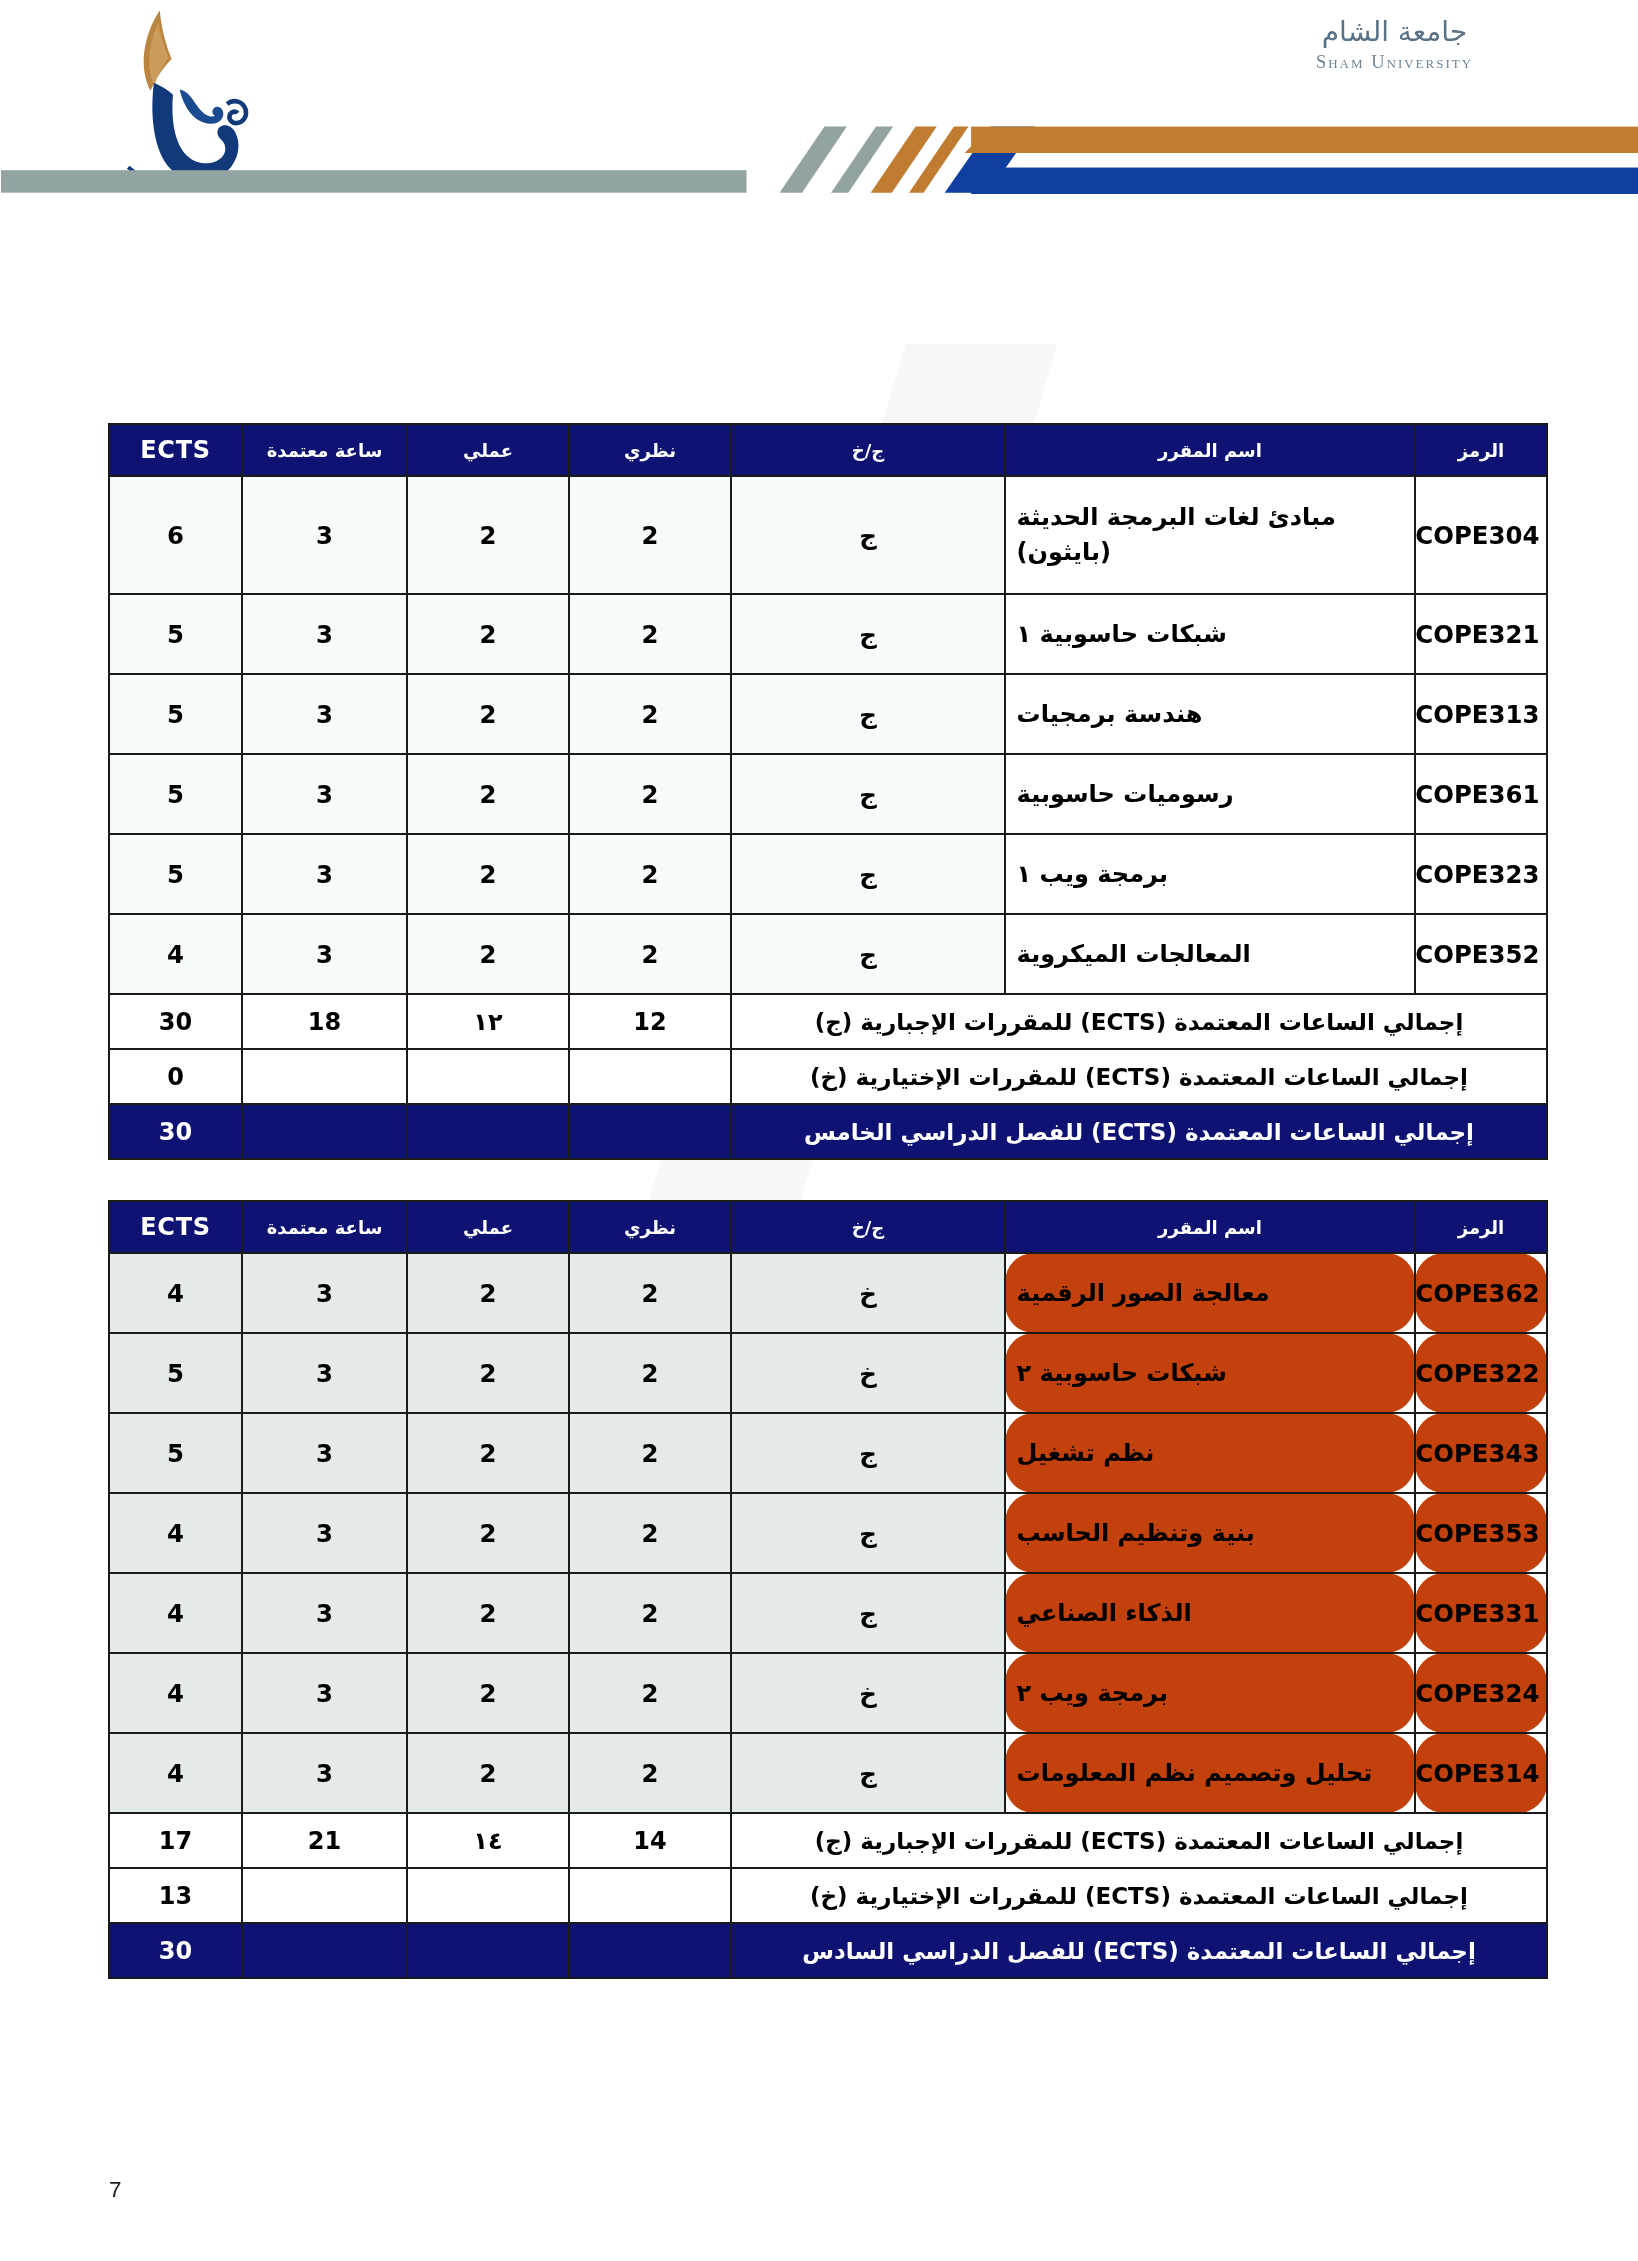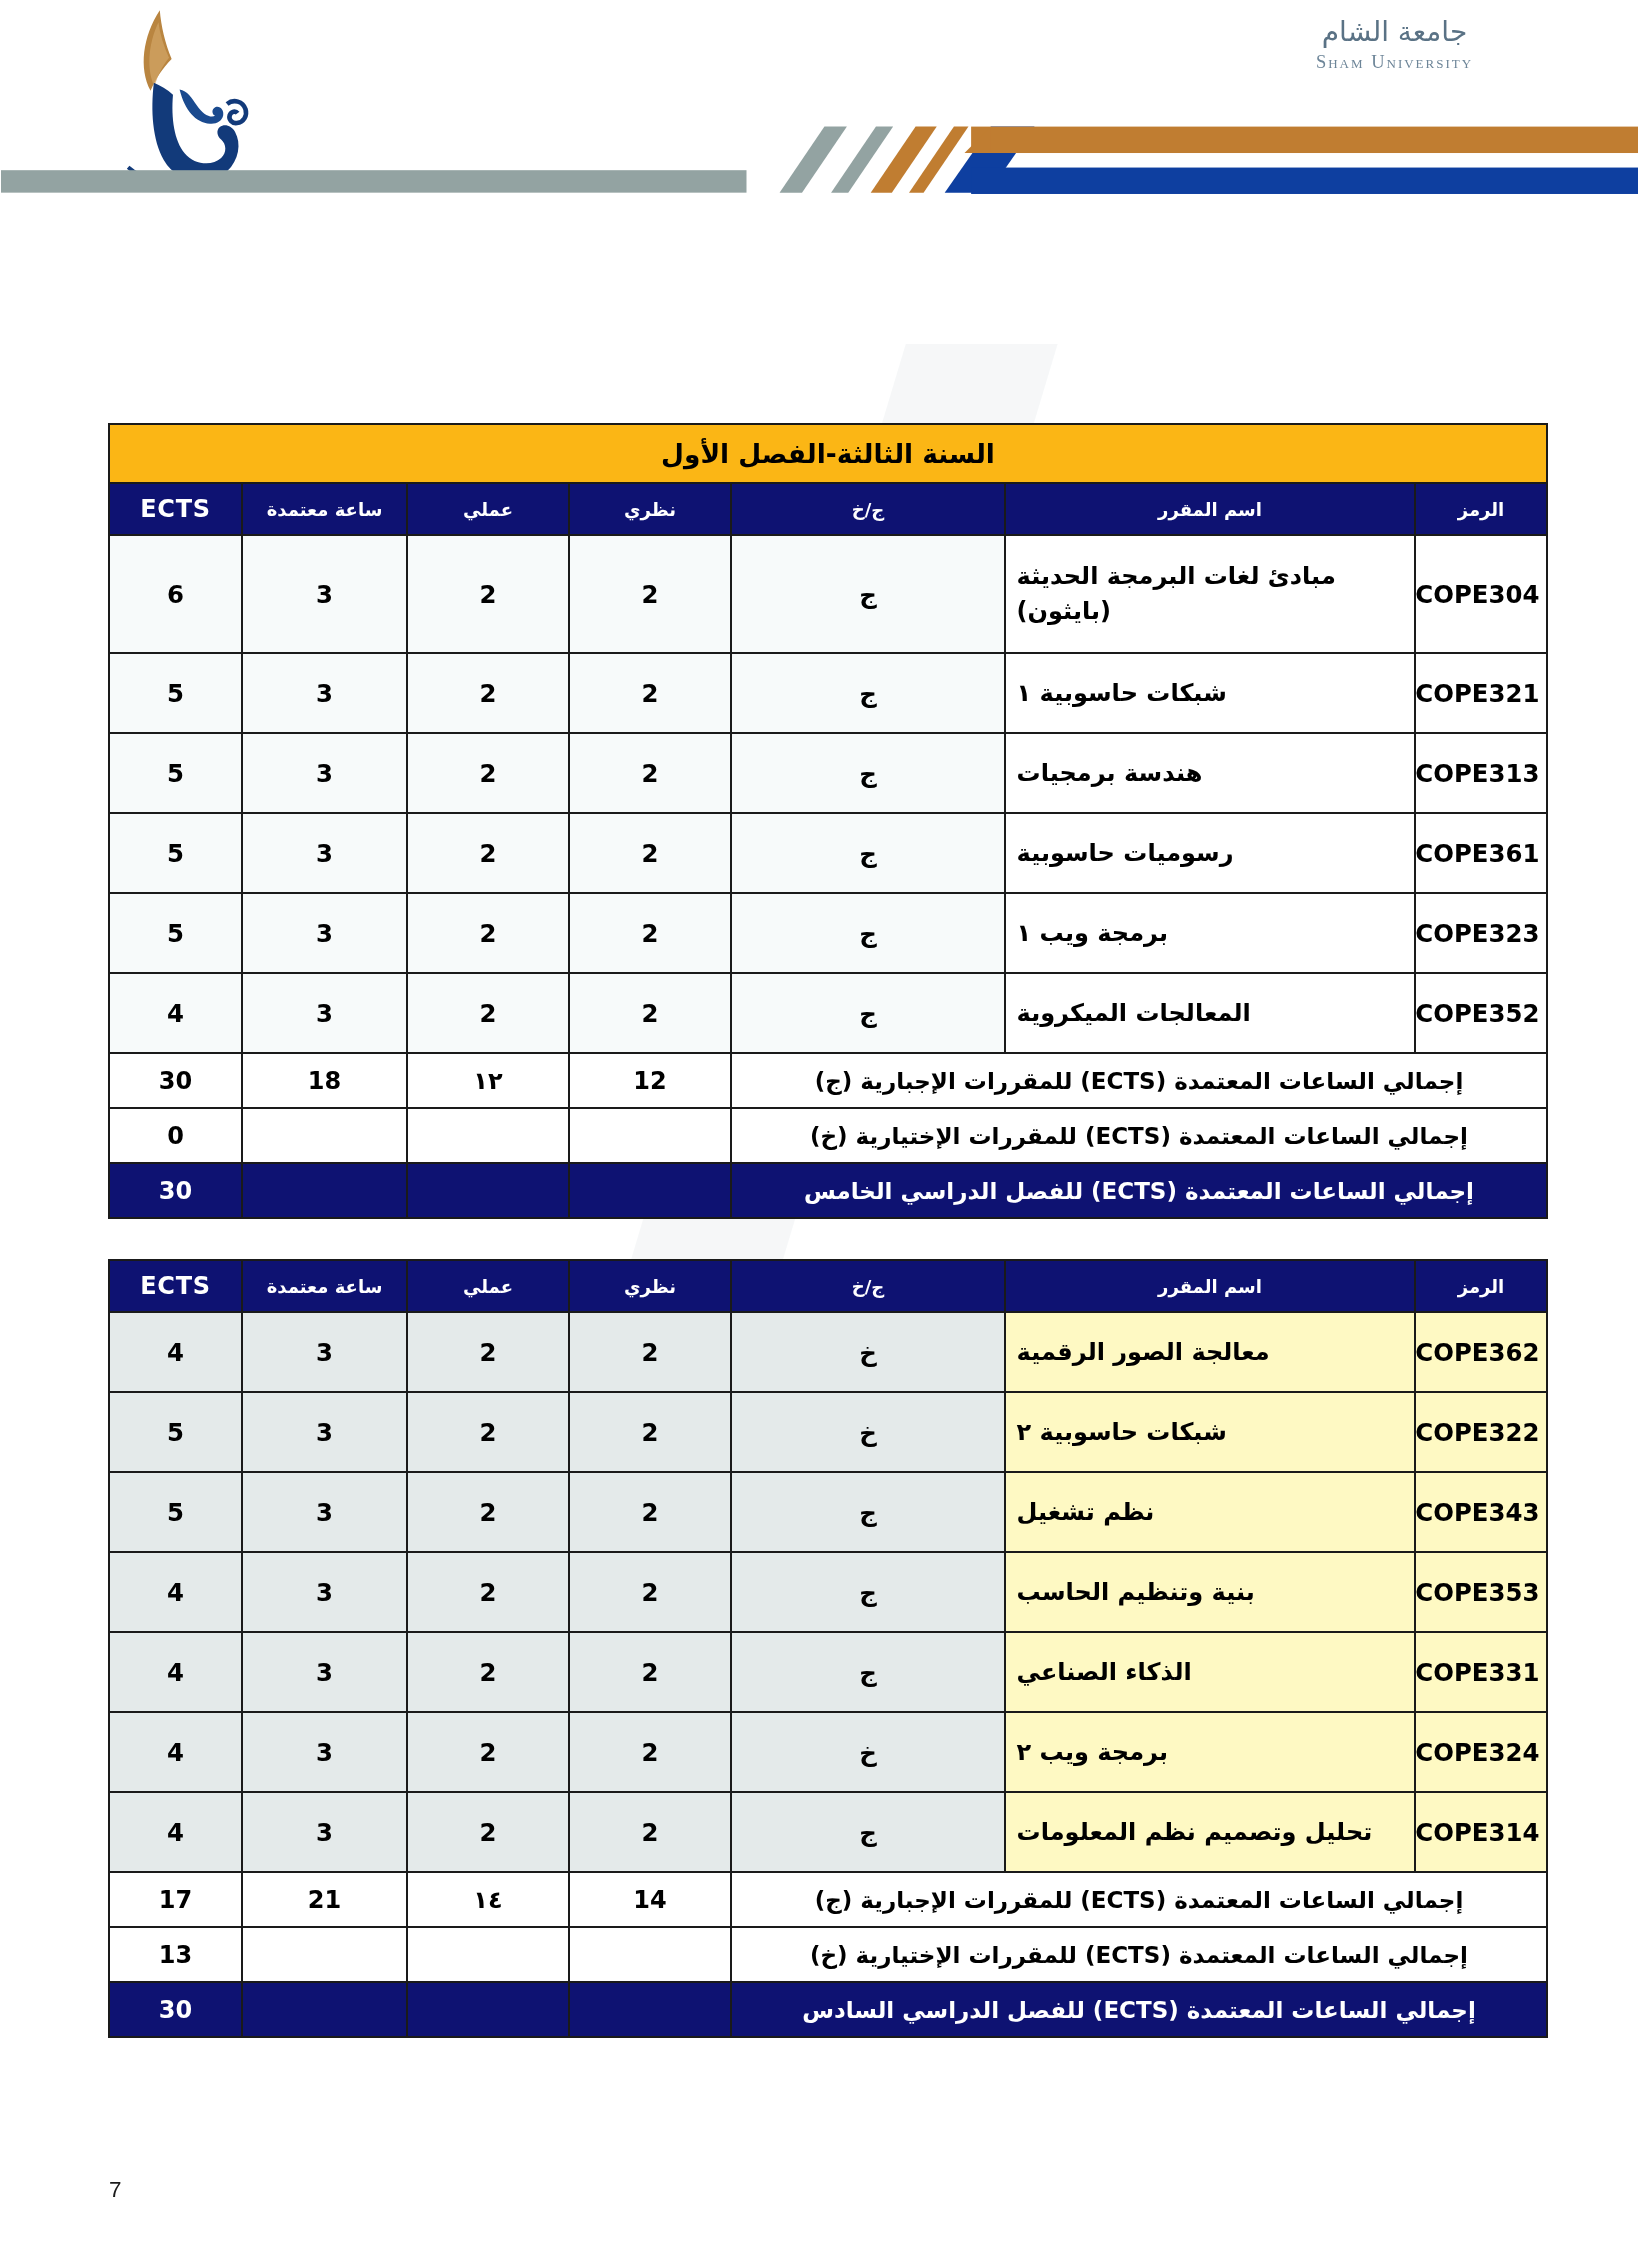--- a/index.html
+++ b/index.html
@@ -146,21 +146,21 @@
 
   
   .t1 tr.course-row td { background: #F7FAFA; }
   .t1 tr.course-row td.name,
   .t1 tr.course-row td.code { background: #FFFFFF; }
   .t1 tr.course-row.tall td { height: 100px; }
 
   
   .t2 tr.course-row td { background: #E4EAEA; }
   .t2 tr.course-row td.name,
-  .t2 tr.course-row td.code { background: #fef9c3; }
+  .t2 tr.course-row td.code { background: #c2410c; border-radius: 29px; }
 
   tr.sum-row td {
     height: 53px;
     font-size: 24px;
     background: #FFFFFF;
   }
   tr.sum-row td.sum-label {
     text-align: center;
     font-size: 23px;
     padding: 0 12px;
@@ -256,23 +256,20 @@
     <colgroup>
       <col class="c-code">
         <col class="c-name">
         <col class="c-type">
       <col class="c-theo">
         <col class="c-prac">
         <col class="c-cred">
         <col class="c-ects">
     </colgroup>
     <tbody>
-      <tr class="title-row">
-        <td colspan="7">السنة الثالثة-الفصل الأول</td>
-      </tr>
       <tr class="head-row">
         <th>الرمز</th>
         <th>اسم المقرر</th>
         <th>ج/خ</th>
         <th>نظري</th>
         <th>عملي</th>
         <th>ساعة معتمدة</th>
         <th class="ects-h">ECTS</th>
       </tr>
 

